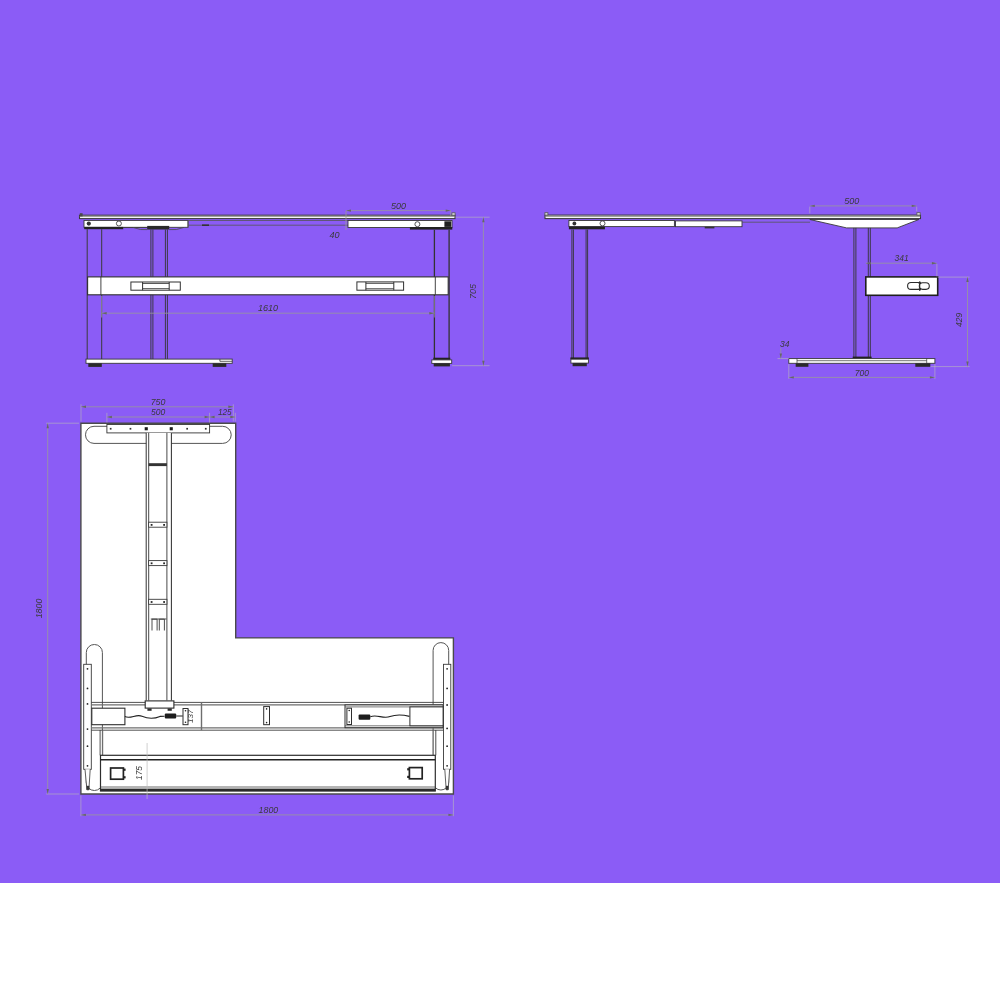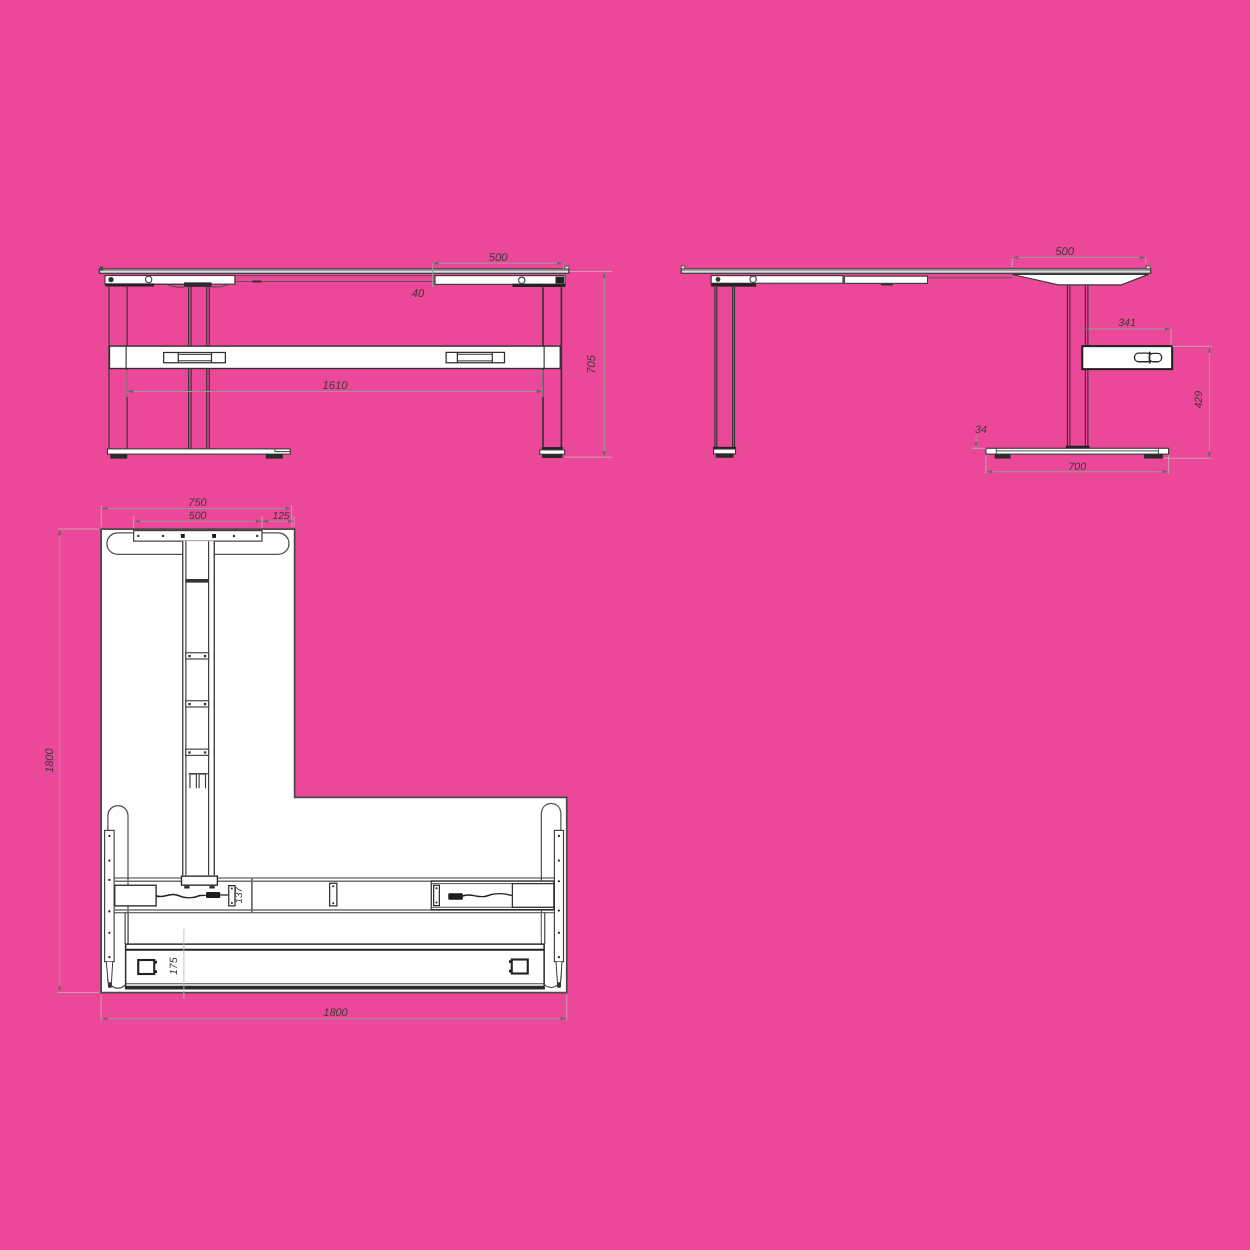--- a/index.html
+++ b/index.html
@@ -1,16 +1,16 @@
 <!DOCTYPE html>
 <html><head>
 <meta charset="utf-8">
 <style>
   html,body{margin:0;padding:0;background:#ffffff;}
-  .page{width:1000px;height:1000px;background:#ec4899;overflow:hidden;}
+  .page{width:1000px;height:883px;background:#8b5cf6;overflow:hidden;}
   svg{display:block;}
   text{font-family:"Liberation Sans",sans-serif;font-style:italic;fill:#3a3a3a;-webkit-font-smoothing:antialiased;}
 </style>
 </head>
 <body>
 <div class="page">
 <svg width="1000" height="1000" viewBox="0 0 1000 1000" fill="none">
 
 <g stroke="#3a3a3a" stroke-width="1.05">
   <rect x="79.5" y="215.2" width="375.5" height="3.4" fill="#ffffff"></rect>

